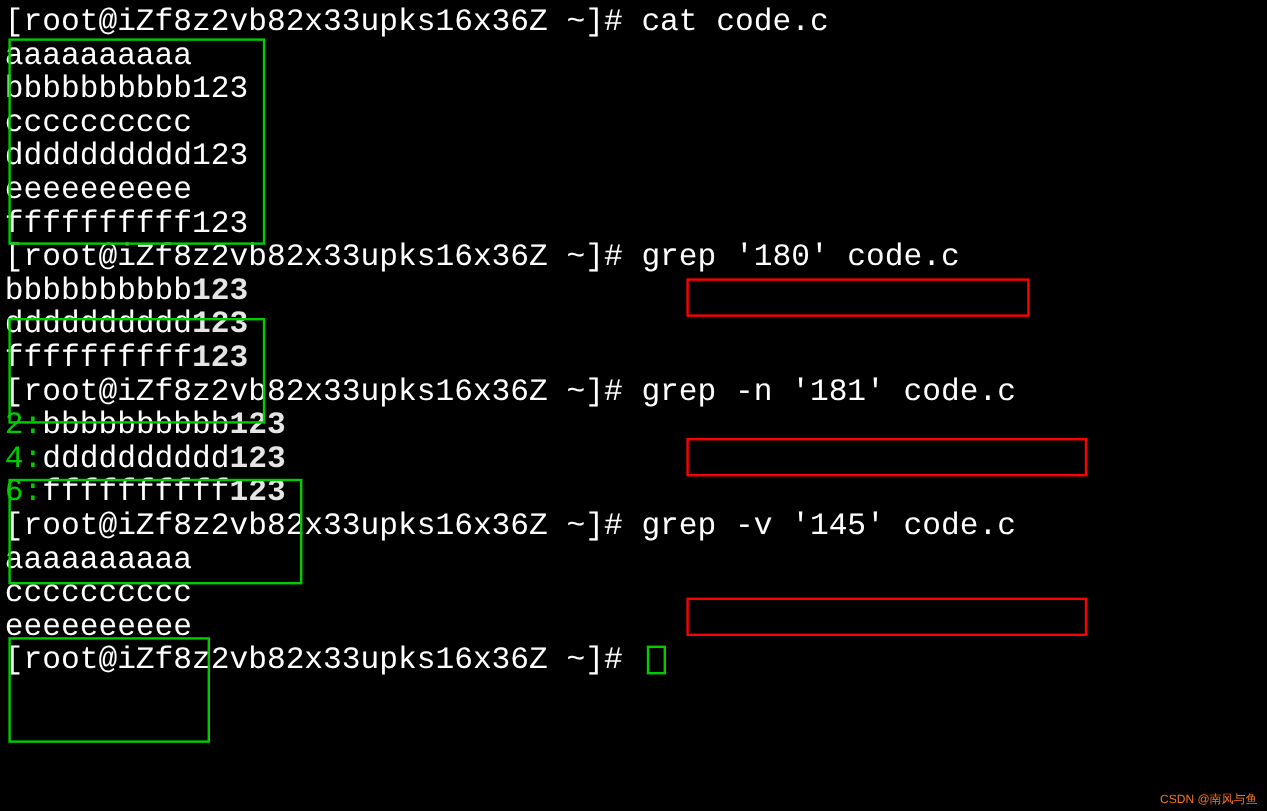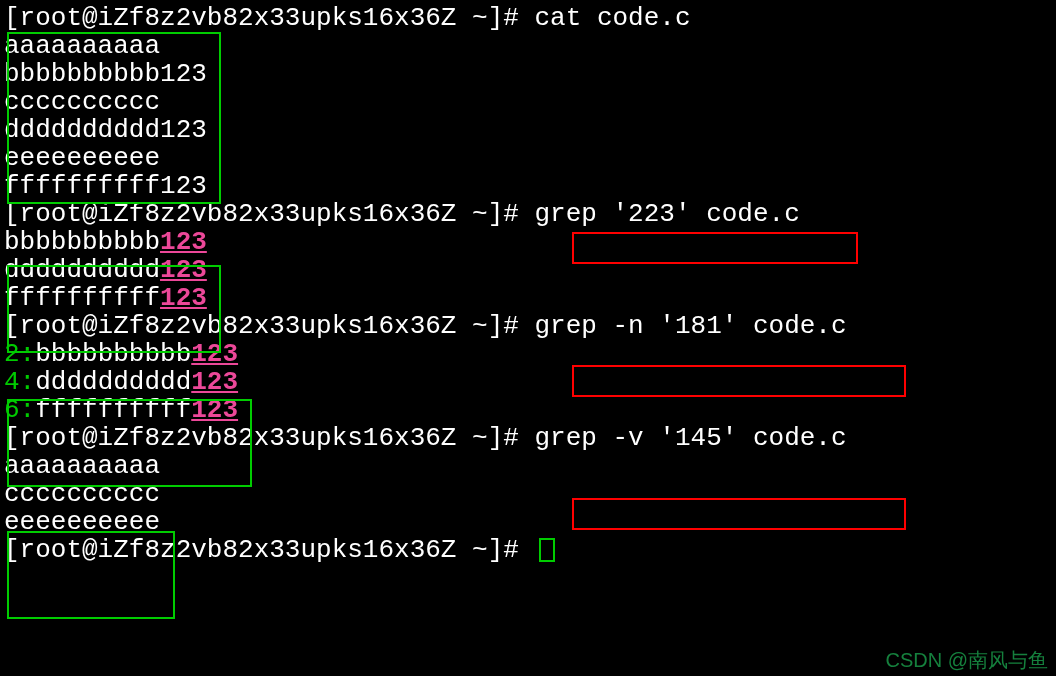--- a/index.html
+++ b/index.html
@@ -20,23 +20,22 @@
     }
     .line {
       white-space: pre;
       color: #fff;
       height: 28px;
     }
     .prompt {
       color: #fff;
     }
     .match {
-      color: #ec4899;
+      color: #e5e5e5;
       font-weight: bold;
-      text-decoration: underline;
     }
     .lineno {
       color: #00cc00;
     }
     .green-outline {
       position: absolute;
       border: 2px solid #00cc00;
       pointer-events: none;
     }
     .red-outline {
@@ -49,38 +48,38 @@
       border: 2px solid #00cc00;
       width: 16px;
       height: 24px;
       vertical-align: middle;
       margin-left: 4px;
     }
     .watermark {
       position: absolute;
       bottom: 4px;
       right: 8px;
-      color: #15803d;
-      font-size: 20px;
+      color: #f97316;
+      font-size: 10px;
       font-family: sans-serif;
     }
   </style>
 </head>
 <body>
 
 <div class="line"><span class="prompt">[root@iZf8z2vb82x33upks16x36Z ~]# </span><span>cat code.c</span></div>
 
 <div class="line">aaaaaaaaaa</div>
 <div class="line">bbbbbbbbbb123</div>
 <div class="line">cccccccccc</div>
 <div class="line">dddddddddd123</div>
 <div class="line">eeeeeeeeee</div>
 <div class="line">ffffffffff123</div>
 
-<div class="line"><span class="prompt">[root@iZf8z2vb82x33upks16x36Z ~]# </span><span>grep '223' code.c</span></div>
+<div class="line"><span class="prompt">[root@iZf8z2vb82x33upks16x36Z ~]# </span><span>grep '180' code.c</span></div>
 
 <div class="line"><span>bbbbbbbbbb</span><span class="match">123</span></div>
 <div class="line"><span>dddddddddd</span><span class="match">123</span></div>
 <div class="line"><span>ffffffffff</span><span class="match">123</span></div>
 
 <div class="line"><span class="prompt">[root@iZf8z2vb82x33upks16x36Z ~]# </span><span>grep -n '181' code.c</span></div>
 
 <div class="line"><span class="lineno">2</span><span class="lineno">:</span><span>bbbbbbbbbb</span><span class="match">123</span></div>
 <div class="line"><span class="lineno">4</span><span class="lineno">:</span><span>dddddddddd</span><span class="match">123</span></div>
 <div class="line"><span class="lineno">6</span><span class="lineno">:</span><span>ffffffffff</span><span class="match">123</span></div>

